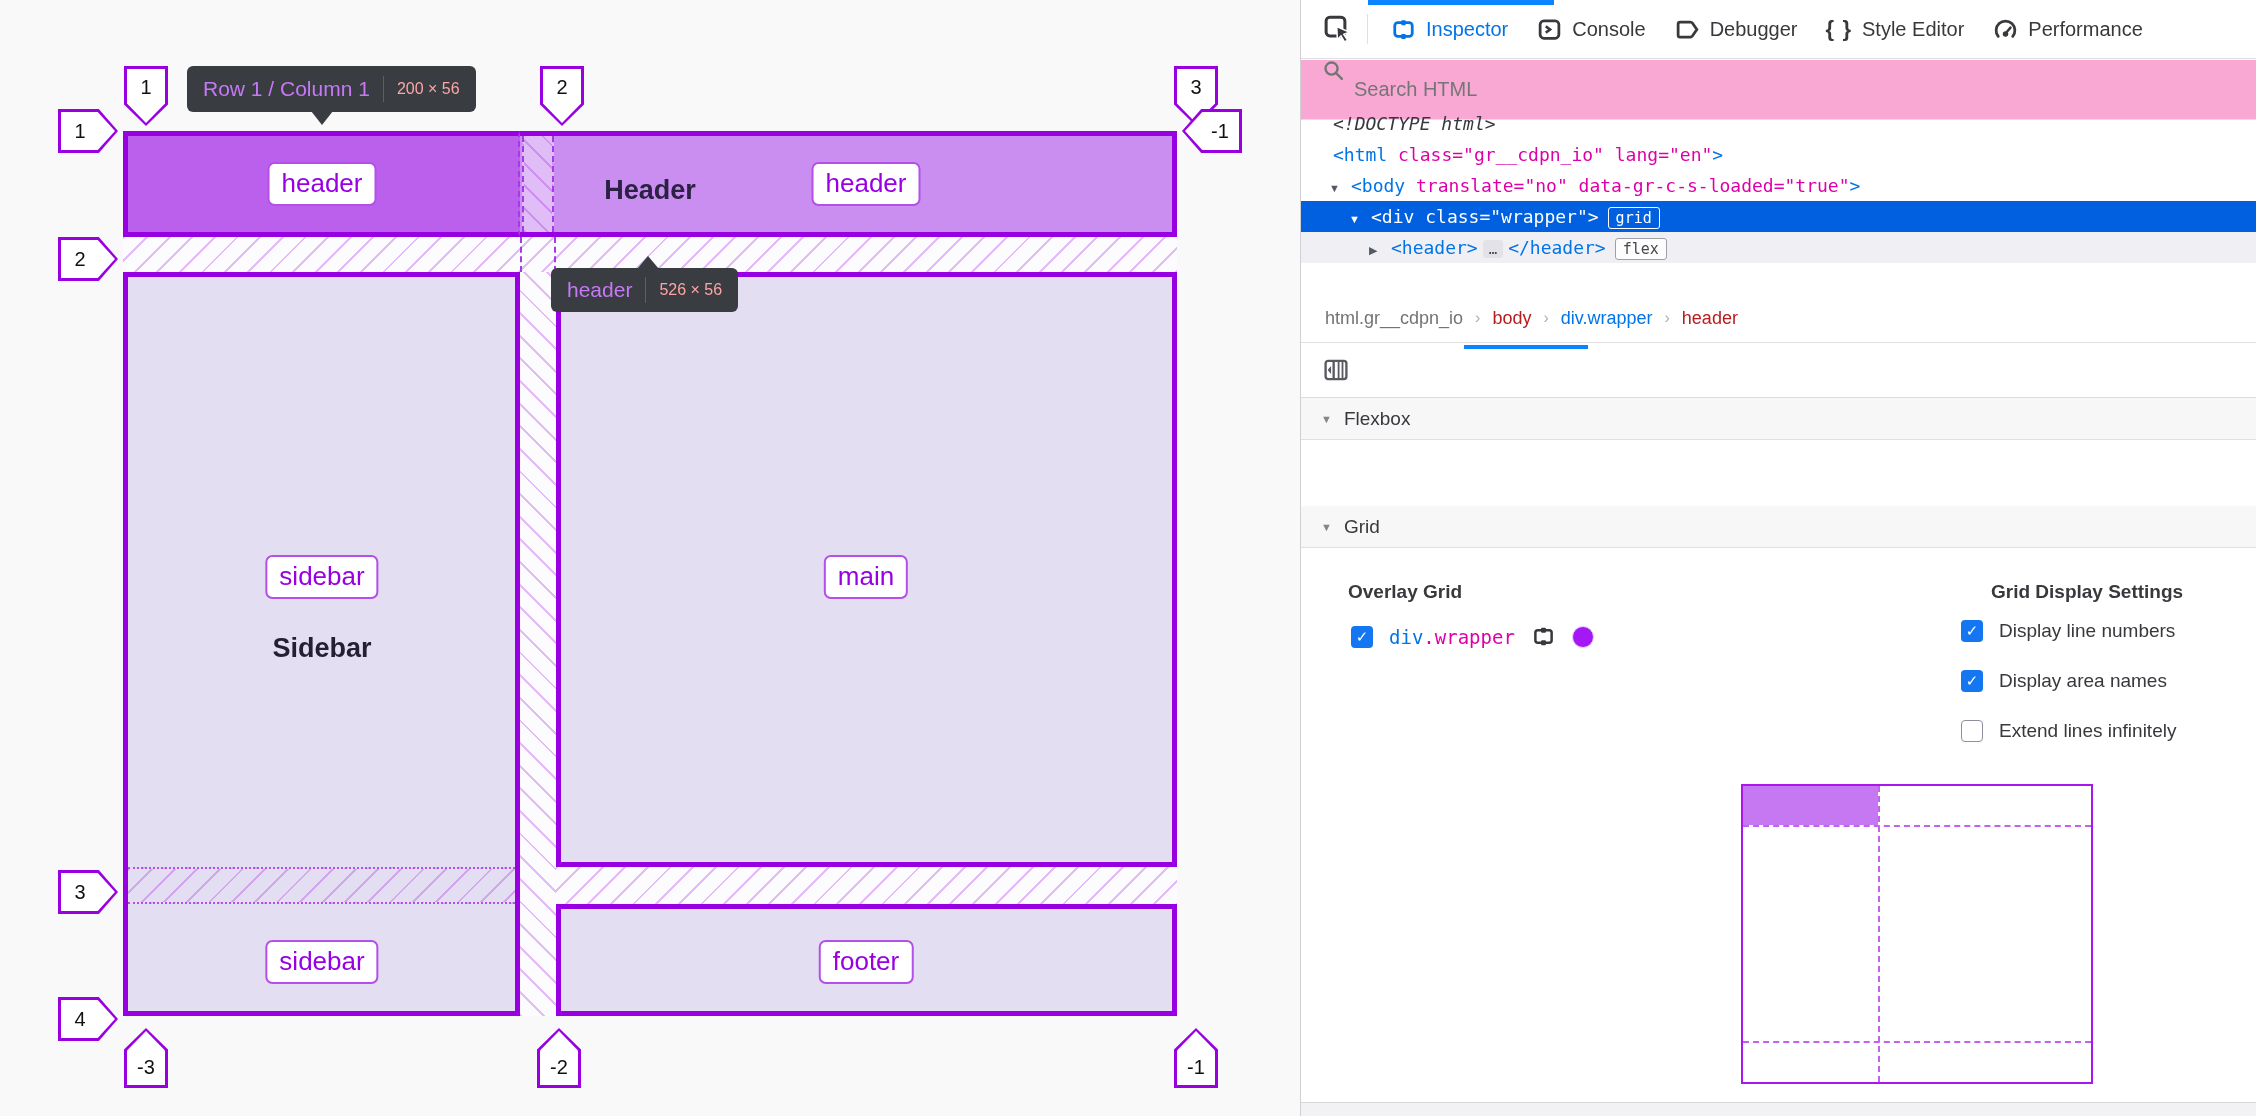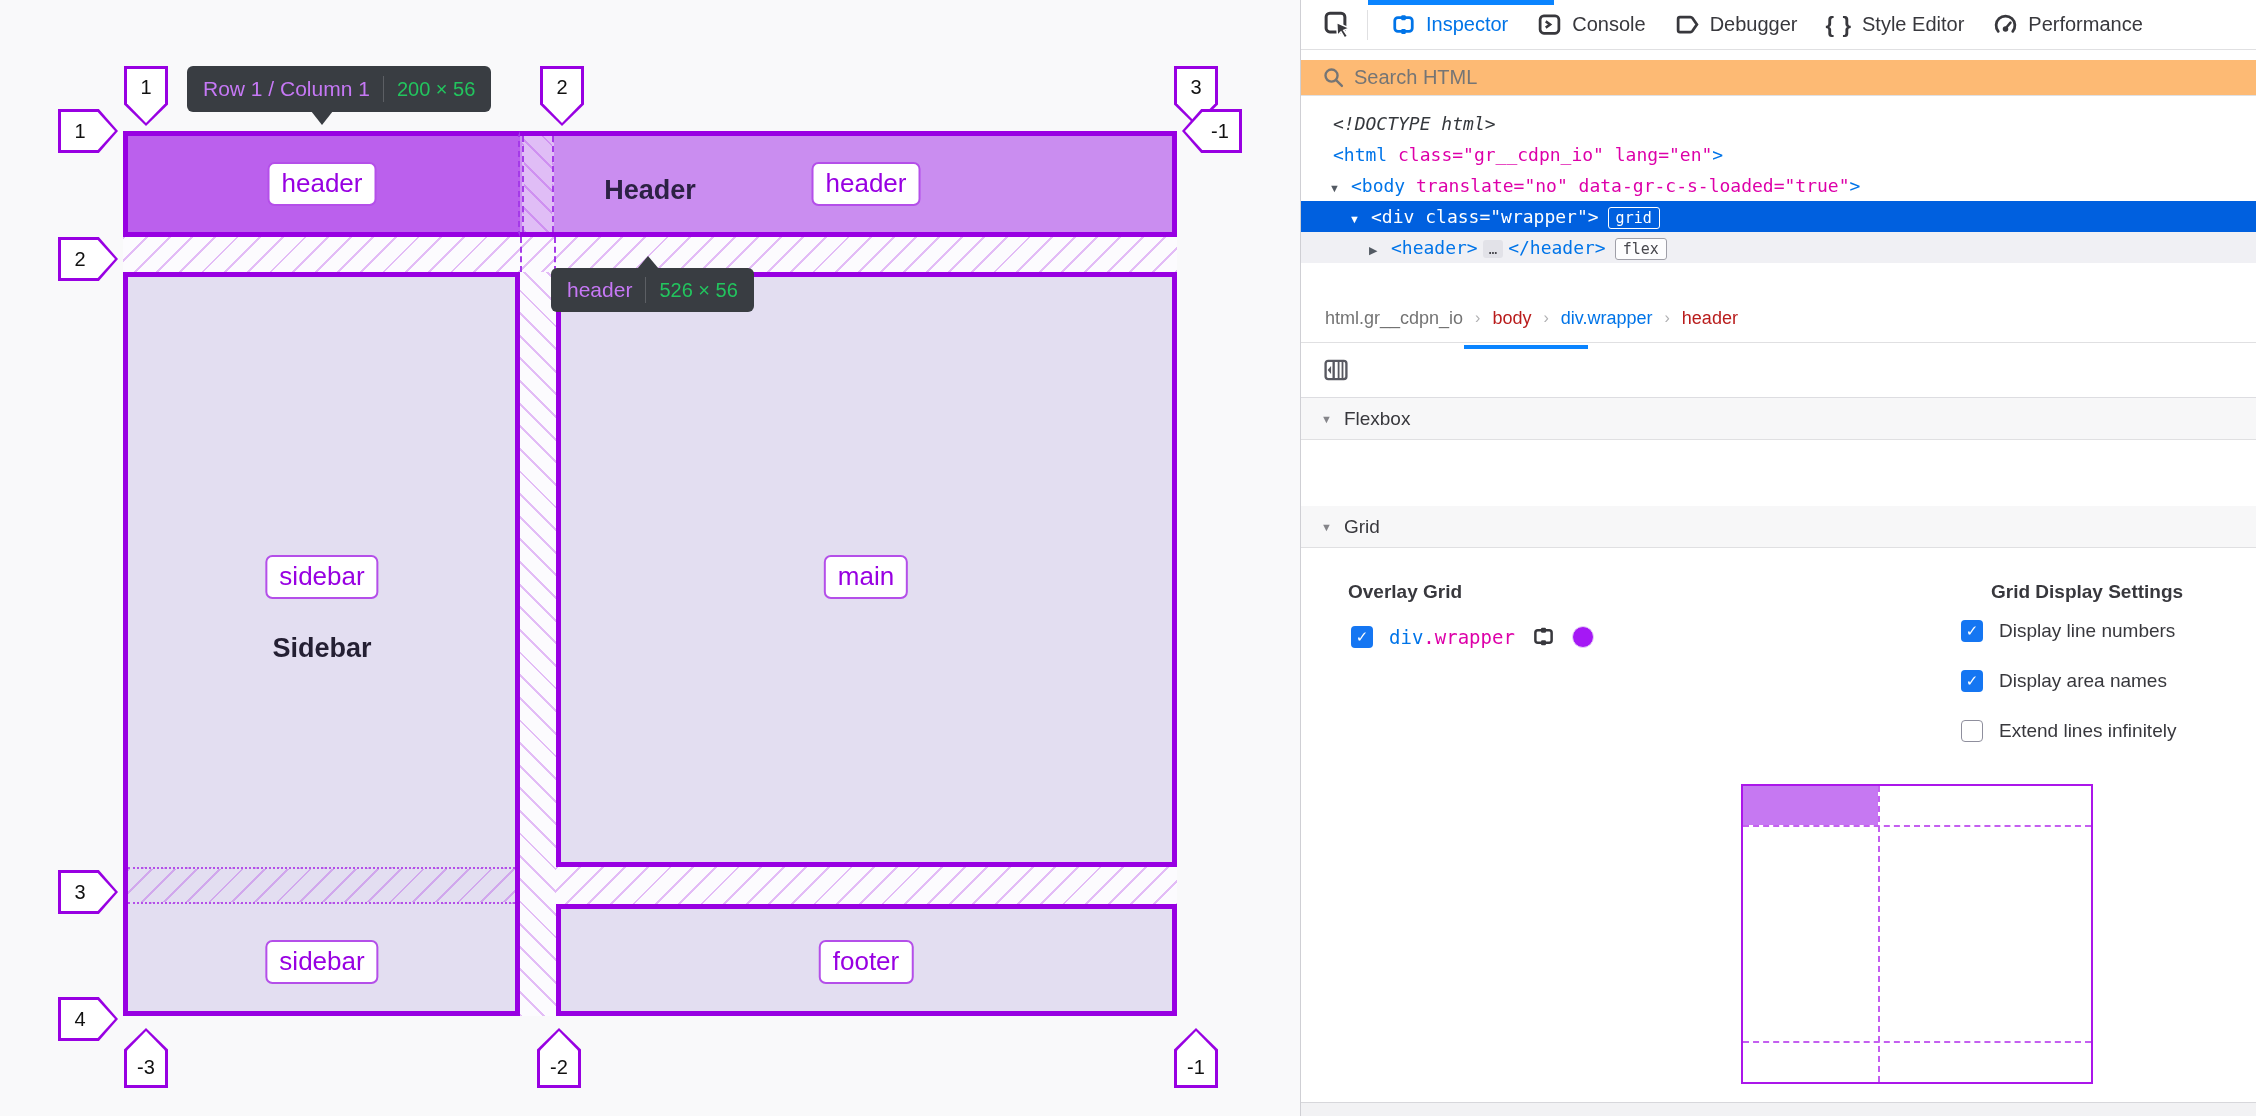--- a/index.html
+++ b/index.html
@@ -15,48 +15,48 @@
   .hatch45  { background-image:repeating-linear-gradient(45deg,  rgba(168,42,228,.30) 0 2px, transparent 2px 16px); }
   .gap-dash-v { position:absolute; top:0; bottom:0; width:0; border-left:2px dashed #a53ae8; }
   .area-label { position:absolute; transform:translate(-50%,-50%); background:#fff; border:2px solid #b44fe9;
     border-radius:7px; color:#9800e2; font-size:26px; line-height:1; padding:6px 12px 8px; white-space:nowrap; z-index:6; }
   .page-text { position:absolute; transform:translate(-50%,-50%); font-weight:bold; font-size:27px; color:#241f33; z-index:5; white-space:nowrap; }
 
   .tooltip { position:absolute; background:#393d42; border-radius:6px; display:flex; align-items:center;
     padding:0 16px; height:46px; z-index:9; white-space:nowrap; }
   .tooltip .tt-label { color:#c678f5; font-size:21px; }
   .tooltip .tt-div { width:1px; height:26px; background:#5c5f64; margin:0 13px; }
-  .tooltip .tt-size { color:#22c55e; font-size:20px; }
+  .tooltip .tt-size { color:#fca5a5; font-size:16px; }
   .tt-tail { position:absolute; width:0; height:0; z-index:9; }
   .tt-tail.down { border-left:11px solid transparent; border-right:11px solid transparent; border-top:14px solid #393d42; }
   .tt-tail.up   { border-left:11px solid transparent; border-right:11px solid transparent; border-bottom:13px solid #393d42; }
 
   
   .pin { position:absolute; display:grid; place-items:center; z-index:8; color:#111; font-size:20px; }
   .pin .shape { position:absolute; inset:0; background:#9800e2; clip-path:var(--cp); }
   .pin .shape::after { content:""; position:absolute; inset:3px; background:#fff; clip-path:var(--cp); }
   .pin .num { position:relative; z-index:1; }
   .pin.down  { width:44px; height:60px; --cp:polygon(0 0,100% 0,100% 64%,50% 100%,0 64%); }
   .pin.down .num { transform:translateY(-9px); }
   .pin.up    { width:44px; height:60px; --cp:polygon(50% 0,100% 36%,100% 100%,0 100%,0 36%); }
   .pin.up .num { transform:translateY(9px); }
   .pin.right { width:60px; height:44px; --cp:polygon(0 0,68% 0,100% 50%,68% 100%,0 100%); }
   .pin.right .num { transform:translateX(-8px); }
   .pin.left  { width:60px; height:44px; --cp:polygon(32% 0,100% 0,100% 100%,32% 100%,0 50%); }
   .pin.left .num { transform:translateX(8px); }
 
   
   .devtools { position:absolute; left:1300px; top:0; width:956px; height:1116px; background:#fff; border-left:1px solid #cfcfd4; }
-  .dt-toolbar { position:absolute; left:0; top:0; width:956px; height:50px; background:#fff; border-bottom:1px solid #e0e0e2; display:flex; align-items:center; }
+  .dt-toolbar { position:absolute; left:0; top:0; width:956px; height:59px; background:#fff; border-bottom:1px solid #e0e0e2; display:flex; align-items:center; }
   .dt-activebar { position:absolute; top:0; height:5px; background:#0a84ff; z-index:2; }
   .picker-btn { margin-left:20px; width:34px; height:34px; display:grid; place-items:center; }
   .tb-sep { width:1px; height:30px; background:#e0e0e2; margin:0 8px 0 12px; }
   .dt-tab { display:flex; align-items:center; gap:9px; padding:0 14px; height:100%; font-size:20px; color:#38383d; white-space:nowrap; }
   .dt-tab.active { color:#0074e8; }
-  .dt-search { position:absolute; left:0; top:60px; width:956px; height:36px; border-bottom:1px solid #e0e0e2; display:flex; align-items:center; background:#fdba74; }
+  .dt-search { position:absolute; left:0; top:60px; width:956px; height:60px; border-bottom:1px solid #e0e0e2; display:flex; background:#f9a8d4; }
   .dt-search svg { margin:0 10px 0 22px; }
   .dt-search input { border:none; outline:none; font-size:20px; color:#38383d; width:800px; font-family:"Liberation Sans",sans-serif; background:transparent; }
   .dt-search input::placeholder { color:#757575; }
 
   .markup { position:absolute; left:0; top:108px; width:956px; }
   .mrow { position:relative; height:31px; line-height:31px; font-family:"DejaVu Sans Mono", monospace; font-size:18px; color:#38383d; white-space:nowrap; }
   .mrow.selected { background:#0060df; }
   .mrow.selected span { color:#fff !important; }
   .mrow.hovered { background:#f0f0f4; }
   .twisty { display:inline-block; width:22px; color:#535a63; font-size:11px; font-family:"Liberation Sans",sans-serif; }

